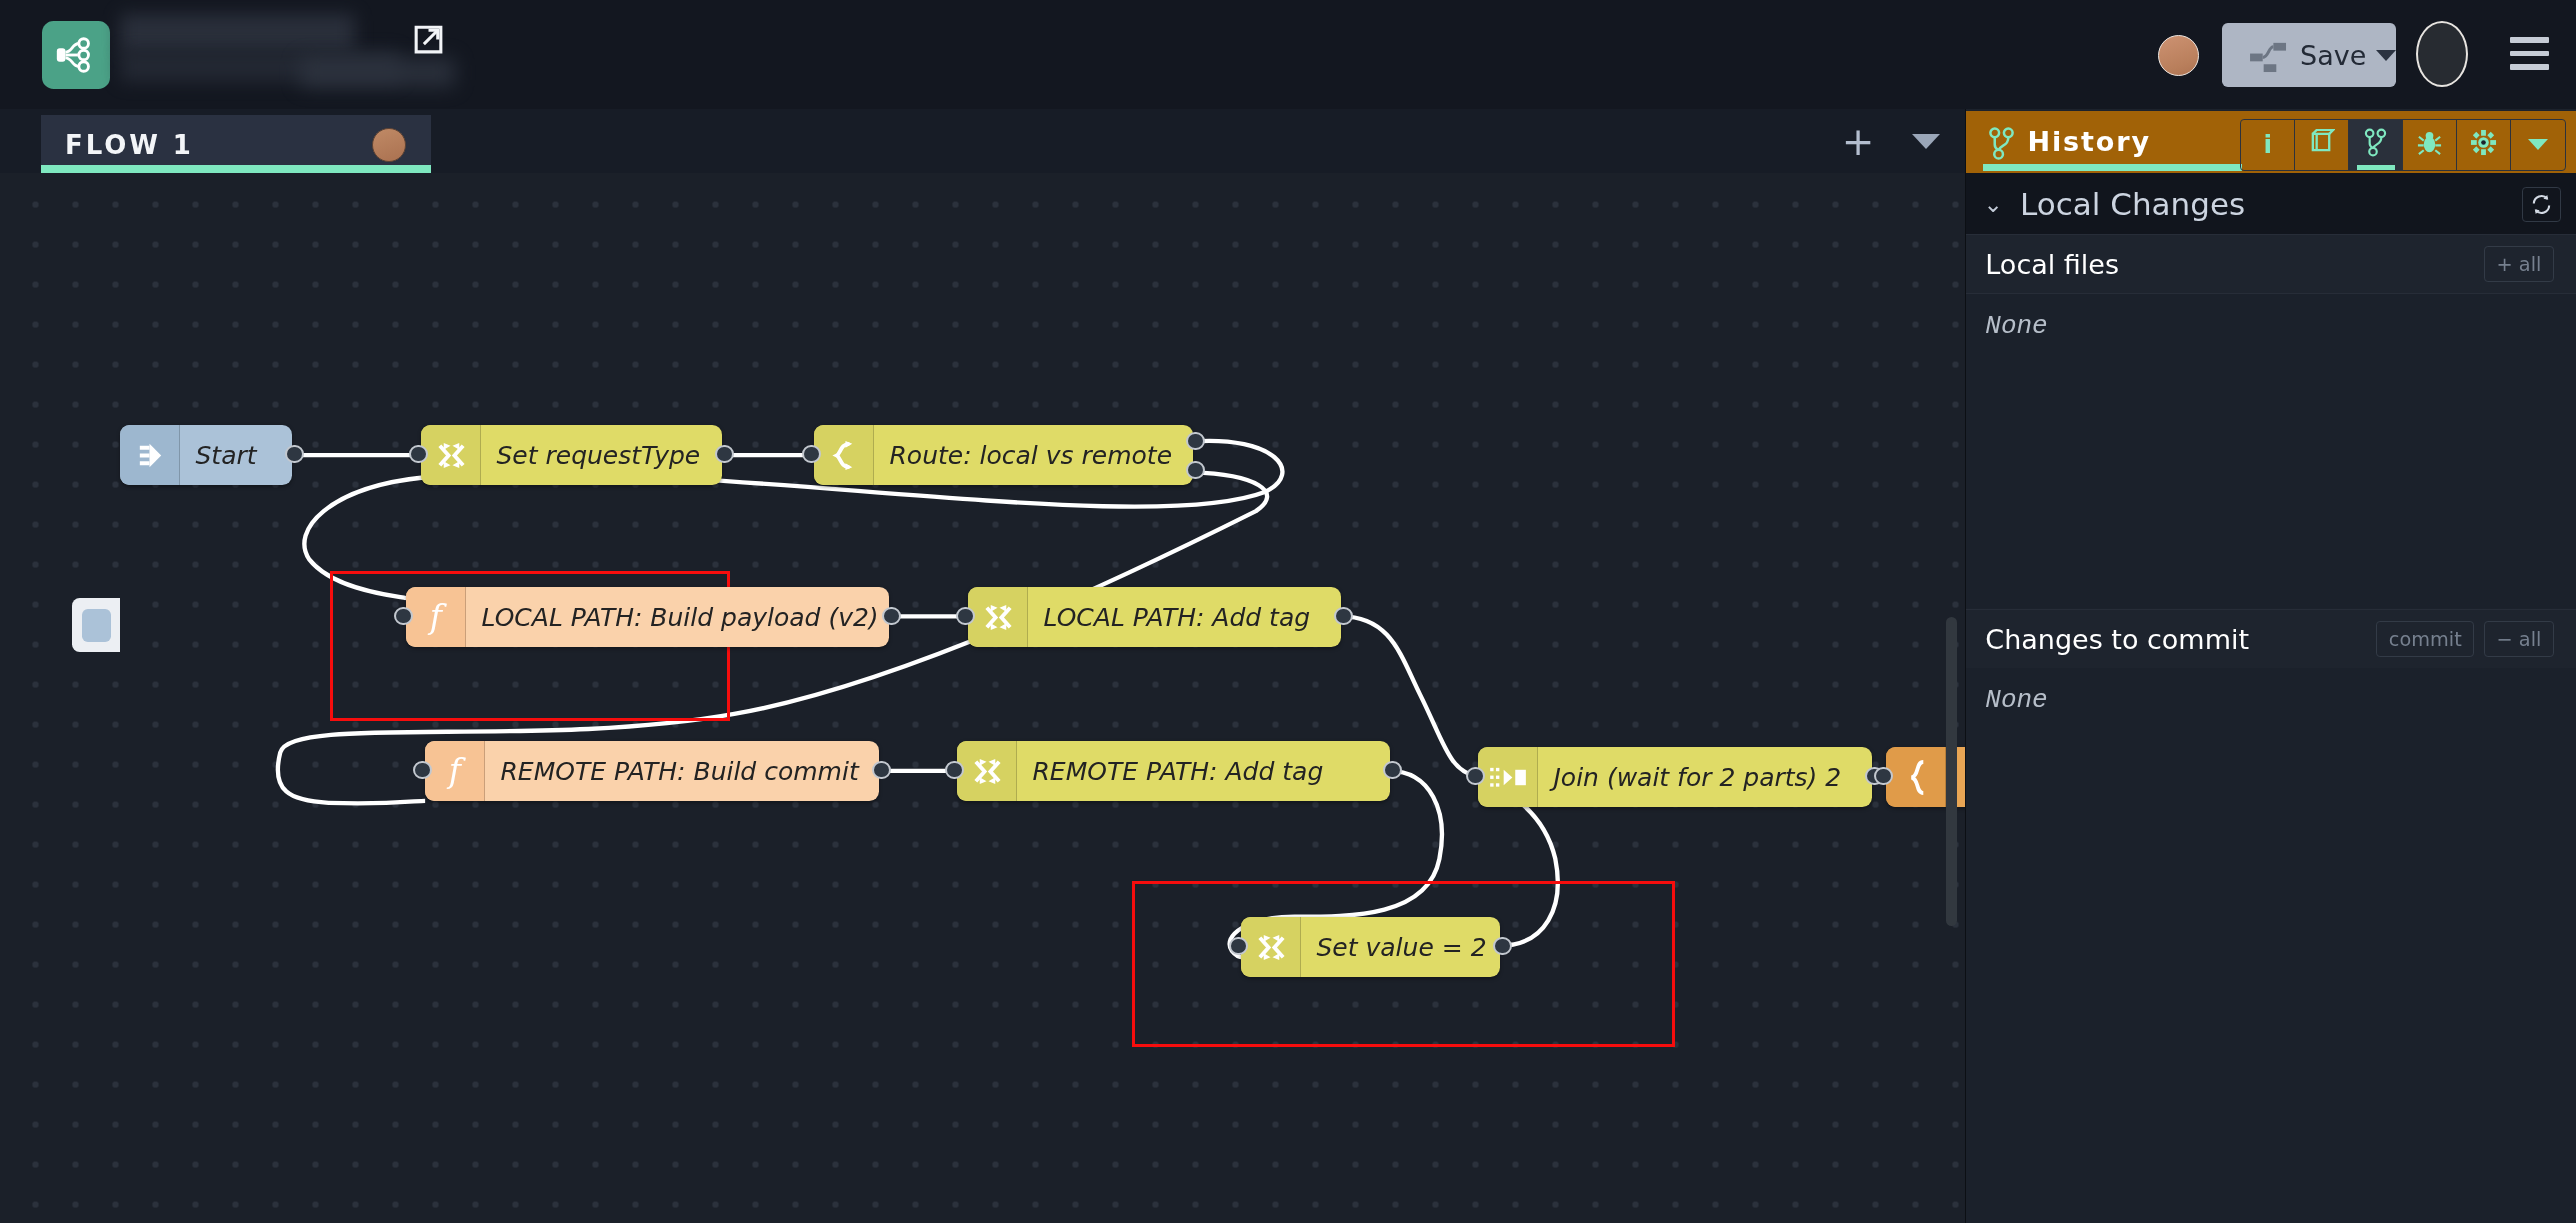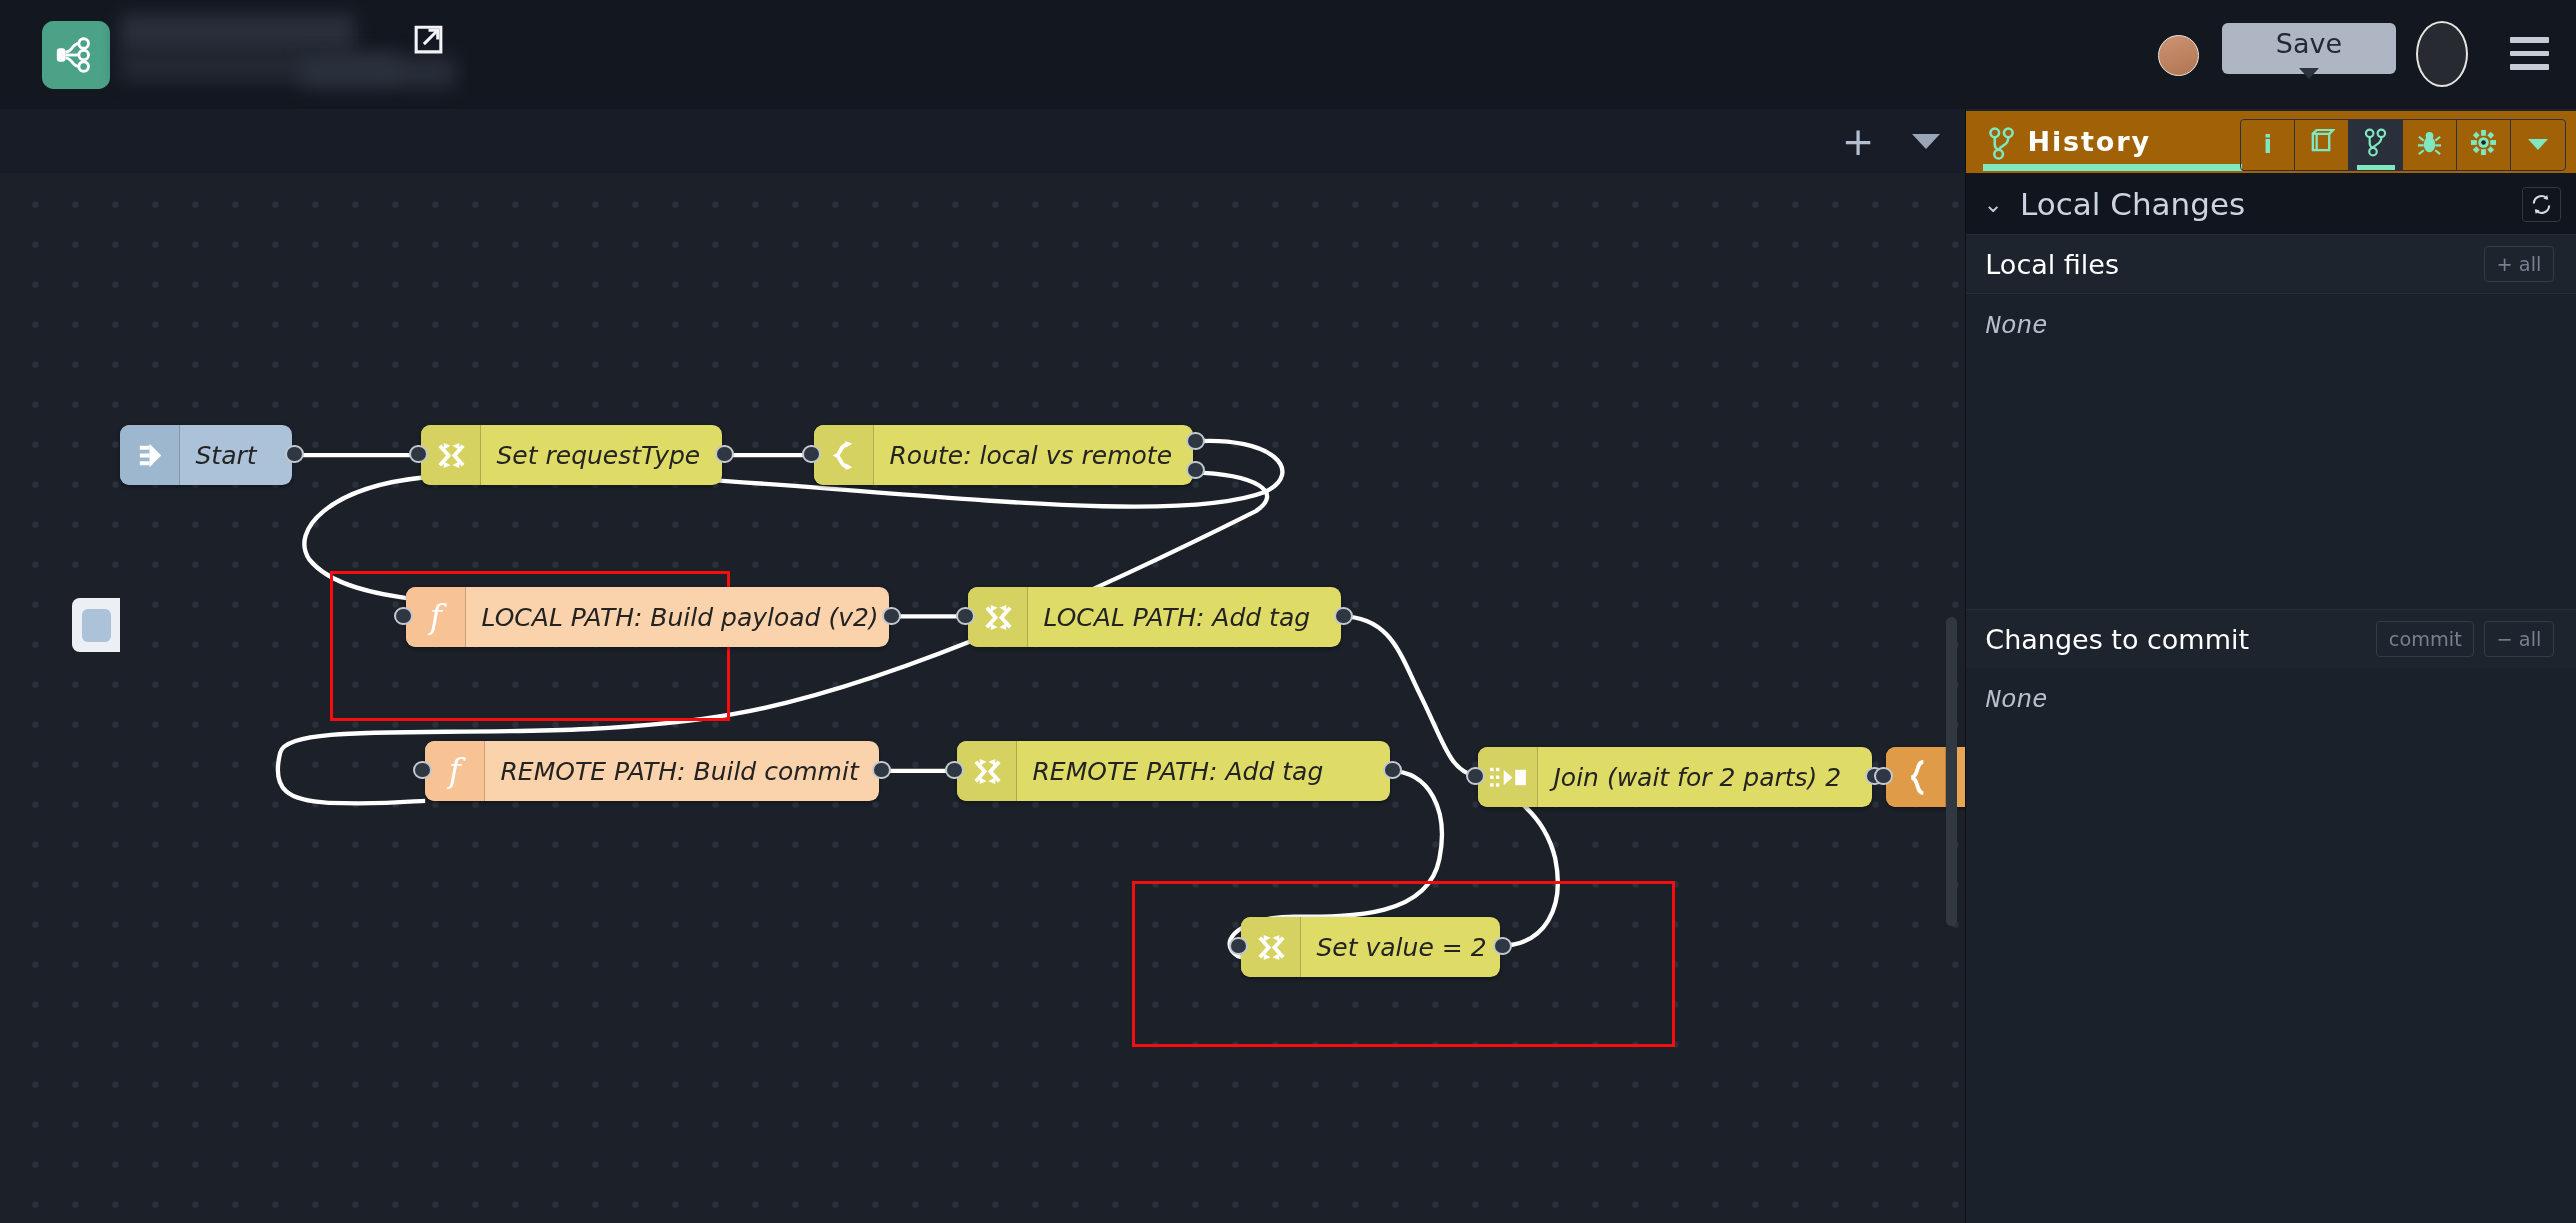--- a/index.html
+++ b/index.html
@@ -36,23 +36,23 @@
     position: absolute; left: 410px; top: 21px; width: 37px; height: 37px;
     cursor: pointer;
   }
   #avatar-top {
     position: absolute; right: 377px; top: 35px; width: 41px; height: 41px;
     border-radius: 50%; background: #c08363;
     border: 1.9px solid #e8e4e0;
     background-image: linear-gradient(160deg,#cd9272 0%,#b97f5c 70%,#ad7352 100%);
   }
   #save-button {
-    position: absolute; right: 180px; top: 23px; width: 174px; height: 51px;
+    position: absolute; right: 180px; top: 23px; width: 174px; height: 64px;
     background: #aeb6c4; border-radius: 5.8px; cursor: pointer;
-    display: flex; align-items: center; justify-content: center; gap: 9.7px; flex-direction: column;
+    display: flex; align-items: center; justify-content: flex-end; gap: 9.7px;
   }
   #save-button .save-label {
     font-size: 27px; color: #232a36; font-weight: 400;
     font-family: "DejaVu Sans", sans-serif;
   }
   .caret-down {
     width: 0; height: 0; border-left: 10.6px solid transparent;
     border-right: 10.6px solid transparent; border-top: 11.6px solid #2b3341;
   }
   #deploy-status-circle {
@@ -293,20 +293,25 @@
   <div id="deploy-status-circle"></div>
 
   <div id="hamburger-menu">
     <span></span>
     <span></span>
     <span></span>
   </div>
 </div>
 
 <div id="tabrow">
+  <div id="flow-tab">
+    <span class="tab-label">FLOW 1</span>
+    <span class="tab-dot"></span>
+    <span class="tab-underline"></span>
+  </div>
   <div id="tab-add-button">+</div>
   <div id="tab-menu-button">
       <i></i>
     </div>
 </div>
 
 <div id="canvas-wrap">
 
   <svg id="wires" viewBox="0 0 2034 1087" width="1965" height="1050">
 

